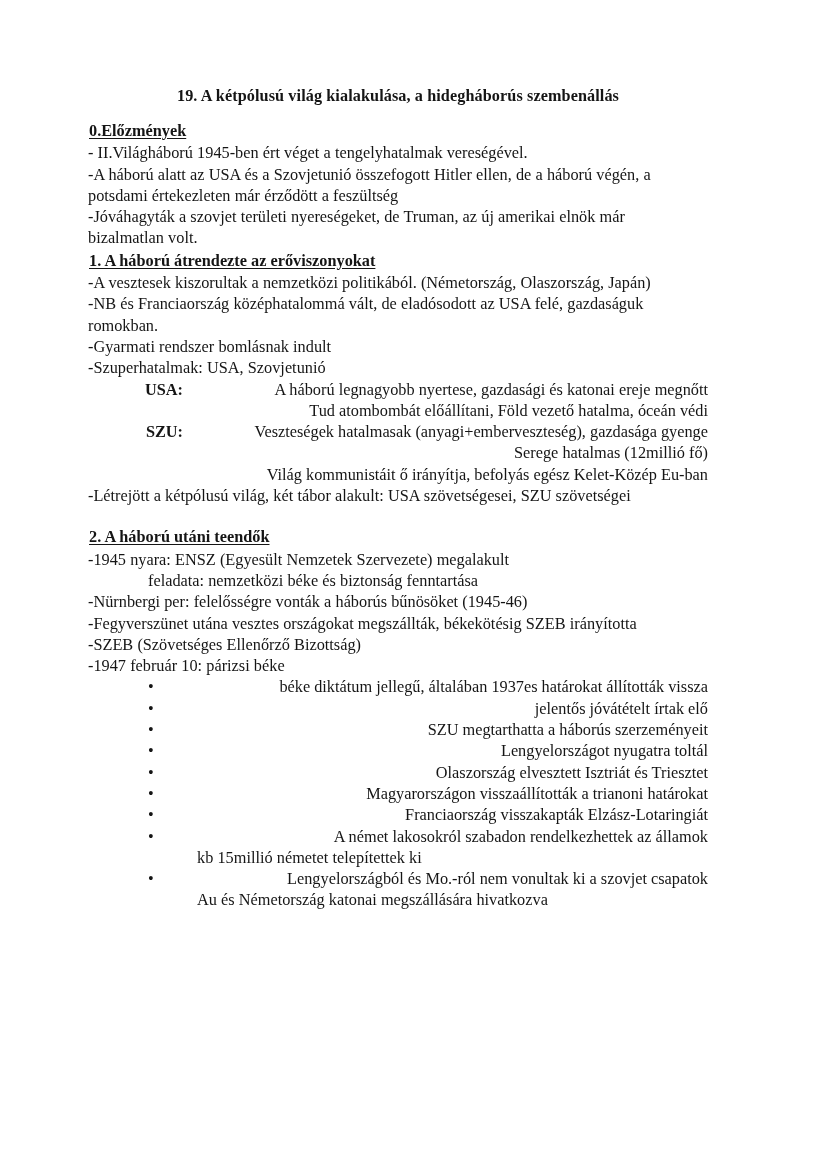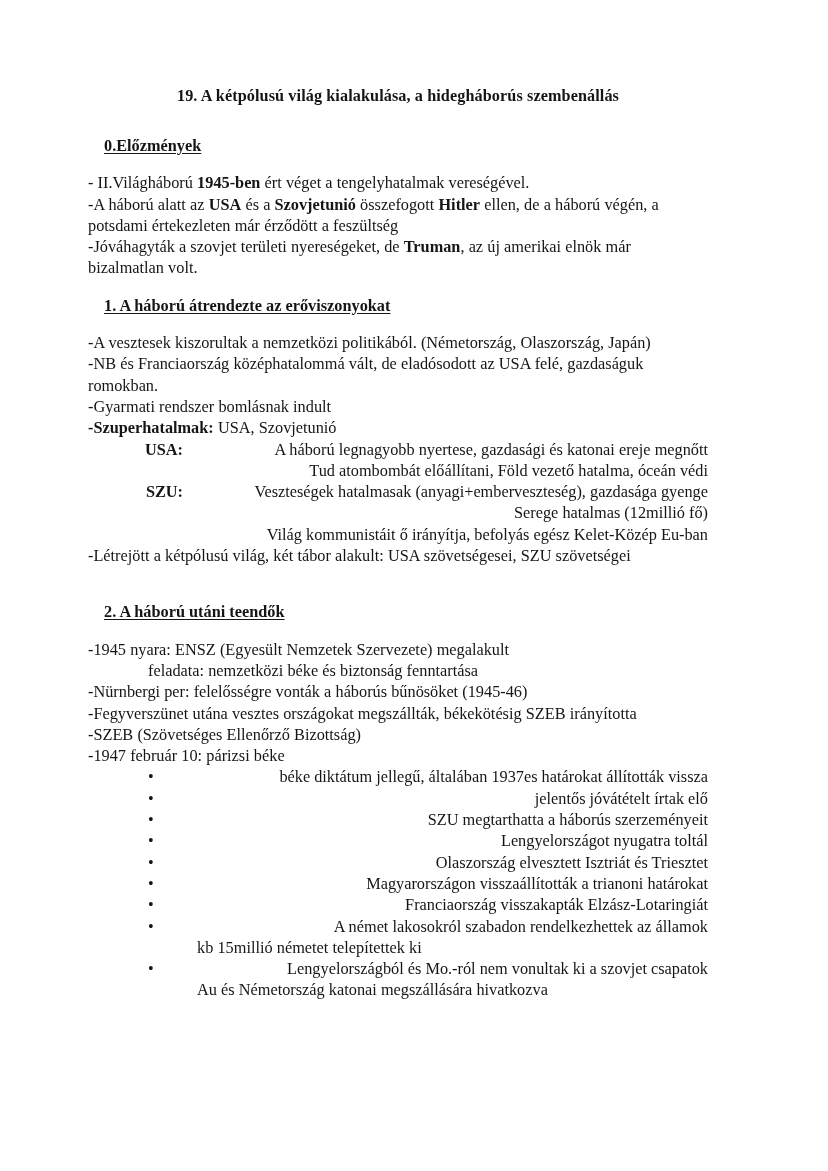--- a/index.html
+++ b/index.html
@@ -56,25 +56,25 @@
   }
 
   
   .heading {
     font-size: 16.3px;
     line-height: 21.3px;
     font-weight: bold;
     text-decoration: underline;
     text-underline-offset: 1.5px;
     display: inline-block;
-    margin: 16px;
+    margin: 1px;
   }
   .heading-row { line-height: 21.3px; }
 
-  b, .b { font-weight: bold; margin-top: 46px; }
+  b, .b { font-weight: normal; margin-top: 46px; }
 
   
   .ind-1 { padding-left: 60px; }   
   .ind-2 { padding-left: 109px; }
 
   
   .labelrow {
     display: flex;
     font-size: 16.3px;
     line-height: 21.3px;

